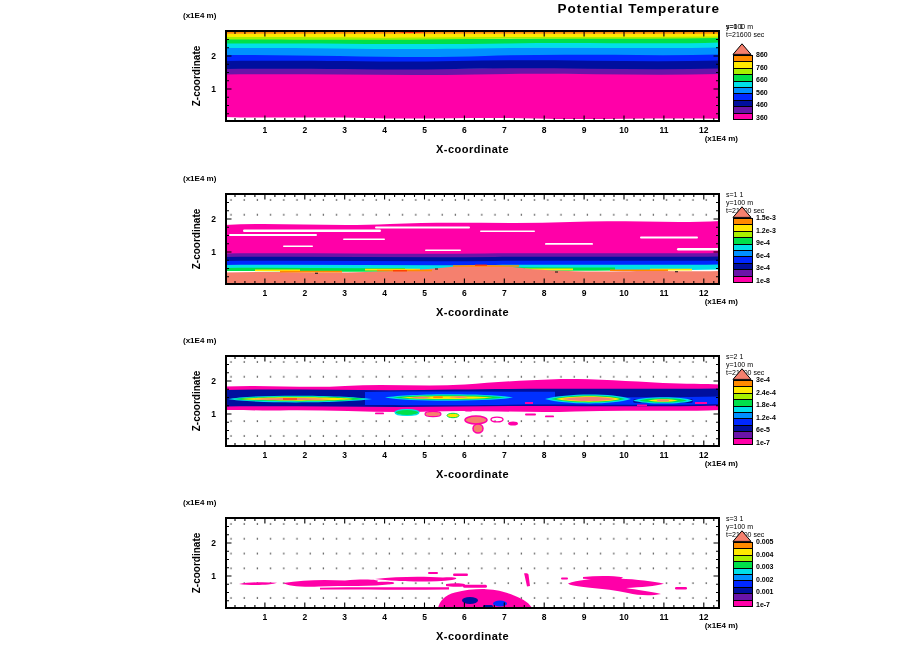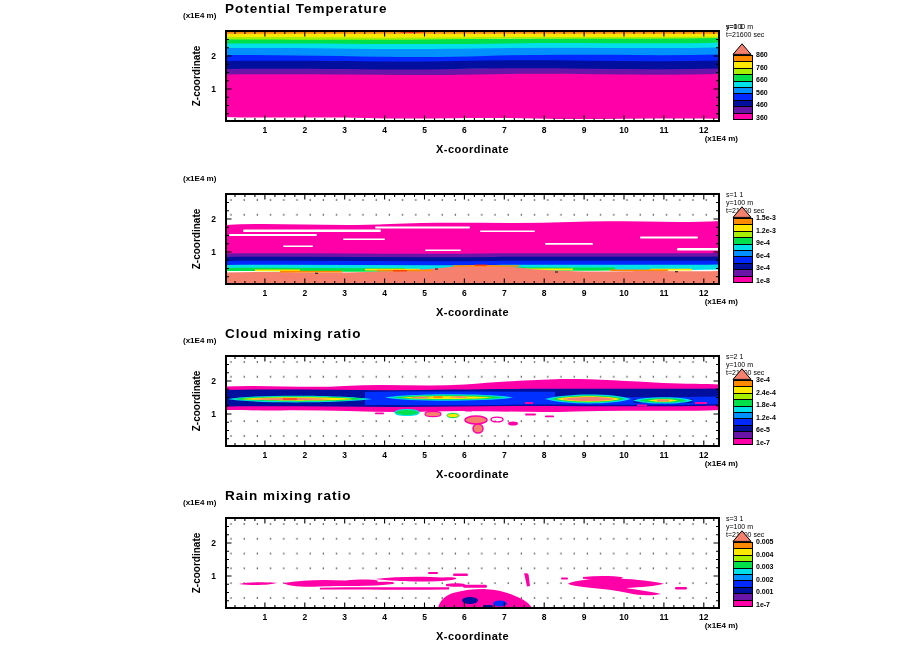--- a/index.html
+++ b/index.html
@@ -1,21 +1,21 @@
 <!DOCTYPE html>
 <html><head>
 <meta charset="utf-8">
 <style>
   html,body{margin:0;padding:0;background:#ffffff;}
   .page{position:relative;width:904px;height:654px;background:#ffffff;overflow:hidden;
         font-family:"Liberation Sans",sans-serif;color:#000;}
   .panel{position:absolute;left:0;width:904px;height:162px;}
   #panel0{top:30px}#panel1{top:193px}#panel2{top:355px}#panel3{top:517px}
 
-  .ptitle{position:absolute;left:225px;top:-29px;width:495px;text-align:left;
+  .ptitle{position:absolute;left:225px;top:-29px;width:495px;text-align:right;
           font-size:13.5px;font-weight:bold;letter-spacing:1px;}
   .yunit{position:absolute;left:183px;top:-19px;font-size:8px;font-weight:bold;}
   .zlab{position:absolute;left:196px;top:46px;transform:translate(-50%,-50%) rotate(-90deg);
         font-size:10px;font-weight:bold;white-space:nowrap;}
   .yt{position:absolute;left:200px;width:16px;text-align:right;font-size:8.5px;font-weight:bold;}
   .yt.t2{top:21px}.yt.t1{top:54px}
   svg.plot{position:absolute;left:225px;top:0;width:495px;height:92px;}
   .xticks{position:absolute;left:225px;top:95px;width:495px;height:12px;}
   .xticks .xt{position:absolute;transform:translateX(-50%);font-size:8.5px;font-weight:bold;}
   .xunit{position:absolute;left:648px;top:104px;width:90px;text-align:right;
@@ -192,21 +192,20 @@
         <span style="top: -4px;">1.5e-3</span>
         <span style="top: 8.6px;">1.2e-3</span>
         <span style="top: 21.2px;">9e-4</span>
         <span style="top: 33.8px;">6e-4</span>
         <span style="top: 46.4px;">3e-4</span>
         <span style="top: 59px;">1e-8</span>
       </div>
   </div>
 
   <div class="panel" id="panel2">
-    <div class="ptitle">Cloud mixing ratio</div>
     <div class="yunit">(x1E4 m)</div>
     <div class="zlab">Z-coordinate</div>
     <span class="yt t2">2</span>
     <span class="yt t1">1</span>
     <svg class="plot" viewBox="0 0 495 92">
       <rect x="0" y="0" width="495" height="92" fill="#ffffff"></rect>
       <rect x="2" y="2" width="491" height="88" fill="url(#dots)"></rect>
       <path fill="#ff00a8" d="M0,31.5 C40,29.5 80,33.5 120,31 C160,28.5 200,32 240,29.5 C268,27.5 298,25 330,24.2 C362,23.5 400,26 438,28 C460,29.2 480,28.6 495,29.6 L495,55 C450,57 400,54.5 350,56.5 C300,58.5 255,54.5 205,56.5 C155,58.5 105,54.5 55,55.5 C35,56 15,54.5 0,55 Z"></path>
       <path fill="#000f9e" d="M0,35 C70,33.5 150,36.5 230,34.5 C310,33 400,34.5 495,33.5 L495,50.5 C410,52.5 320,50 230,51.5 C150,52.8 70,50.5 0,51.5 Z"></path>
       <path fill="#0030ff" d="M140,37 C220,35.5 300,37.5 380,36.5 C420,36 460,36.5 495,36 L495,49 C420,51 340,48.5 260,50 C210,51 170,49.5 140,50 Z"></path>
@@ -285,21 +284,20 @@
         <span style="top: -4px;">3e-4</span>
         <span style="top: 8.6px;">2.4e-4</span>
         <span style="top: 21.2px;">1.8e-4</span>
         <span style="top: 33.8px;">1.2e-4</span>
         <span style="top: 46.4px;">6e-5</span>
         <span style="top: 59px;">1e-7</span>
       </div>
   </div>
 
   <div class="panel" id="panel3">
-    <div class="ptitle">Rain mixing ratio</div>
     <div class="yunit">(x1E4 m)</div>
     <div class="zlab">Z-coordinate</div>
     <span class="yt t2">2</span>
     <span class="yt t1">1</span>
     <svg class="plot" viewBox="0 0 495 92">
       <rect x="0" y="0" width="495" height="92" fill="#ffffff"></rect>
       <rect x="2" y="2" width="491" height="88" fill="url(#dots)"></rect>
       <path fill="#ff00a8" d="M14,67 C24,65.2 38,64.8 52,65.8 C46,68.2 26,68.8 14,67 Z"></path>
       <path fill="#ff00a8" d="M58,66 C78,62.8 100,62.2 120,63.6 C138,61.8 158,62.6 152,65 C163,64.2 173,64.8 168,67 C148,69.8 118,68.4 94,69.6 C76,70.4 62,68.8 58,66 Z"></path>
       <path fill="#ff00a8" d="M150,62 C172,59.4 198,59 218,60.6 C230,59.6 236,61.4 227,63 C206,65.4 172,64.8 150,62 Z"></path>

